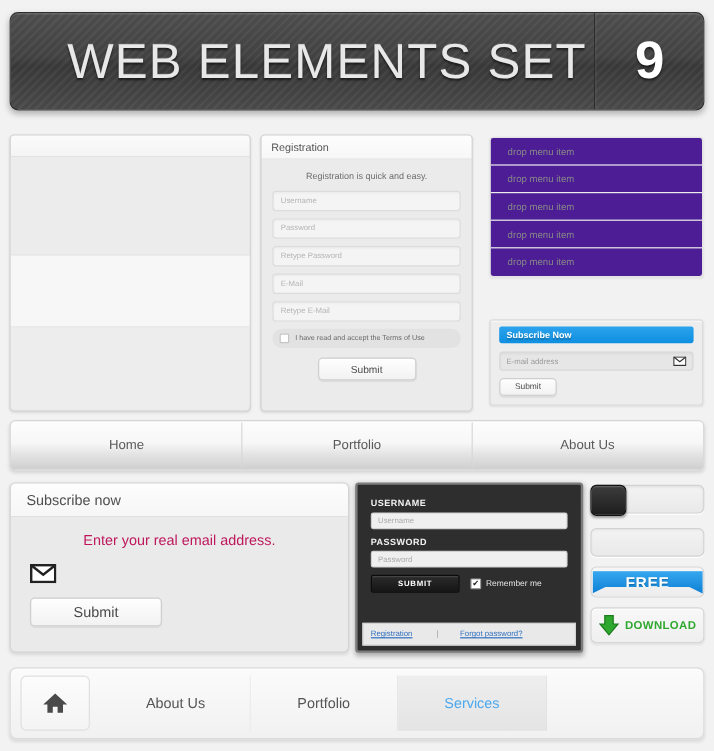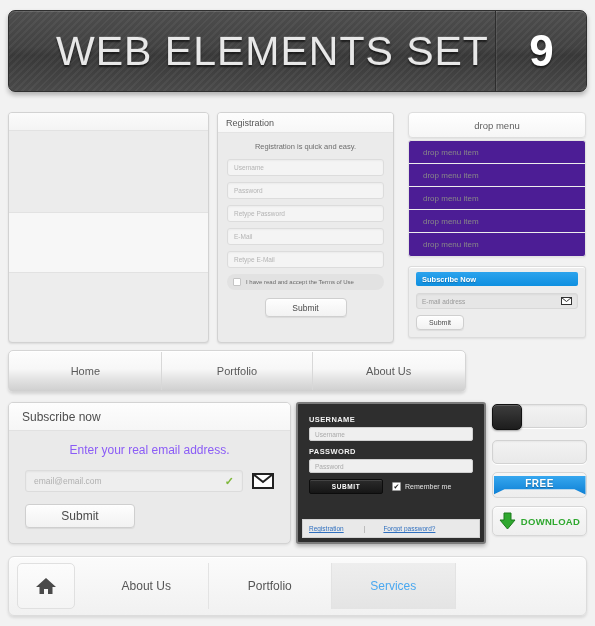--- a/index.html
+++ b/index.html
@@ -128,21 +128,21 @@
     display: flex; align-items: center; padding: 0 5px;
     font-size: 6.5px; color: #9a9a9a;
     box-shadow: inset 0 1px 2px rgba(0,0,0,.05);
   }
   .sub-input .env-sm { margin-left: auto; }
   .env-sm svg { display: block; }
   .sub-submit { width: 48px; height: 15px; margin-top: 6px; font-size: 7px; }
 
   
   .navbar {
-    position: absolute; left: 8px; top: 350px; width: 458px; height: 42px;
+    position: absolute; left: 8px; top: 350px; width: 579px; height: 42px;
     background: linear-gradient(180deg,#fdfdfd 0%, #f7f7f7 45%, #e3e3e3 70%, #cfcfcf 100%);
     border: 1px solid #d5d5d5; border-radius: 5px;
     box-shadow: 0 2px 3px rgba(0,0,0,.12), inset 0 1px 0 #fff;
     display: flex; padding: 1px;
   }
   .nav-item {
     flex: 1; display: flex; align-items: center; justify-content: center;
     font-size: 11px; color: #5a5a5a; border-right: 1px solid #d8d8d8;
     cursor: pointer;
   }
@@ -154,21 +154,21 @@
     background: #eaeaea; border: 1px solid #d3d3d3; border-radius: 5px;
     box-shadow: 0 1px 3px rgba(0,0,0,.10), inset 0 1px 0 #fff;
   }
   .sl-head {
     height: 28px; background: linear-gradient(180deg,#fdfdfd,#f6f6f6);
     border-bottom: 1px solid #e1e1e1; border-radius: 4px 4px 0 0;
     display: flex; align-items: center; padding-left: 13px;
     font-size: 12px; color: #4e4e4e;
   }
   .sl-body { padding: 12px 16px; }
-  .sl-sub { text-align: center; font-size: 12px; color: #8b5cf6; margin-bottom: 13px; }
+  .sl-sub { text-align: center; font-size: 12px; color: #be185d; margin-bottom: 13px; }
   .sl-row { display: flex; align-items: center; gap: 9px; }
   .sl-input {
     flex: 1; height: 22px; background: #eeeeee; border: 1px solid #dcdcdc;
     border-radius: 3px; display: flex; align-items: center; padding: 0 8px;
     font-size: 8.5px; color: #b0b0b0;
     box-shadow: inset 0 1px 2px rgba(0,0,0,.05);
   }
   .check-ok { margin-left: auto; color: #7fb83c; font-size: 11px; font-weight: 700; }
   .env-lg svg { display: block; }
   .sl-submit { width: 110px; height: 24px; margin-top: 12px; font-size: 12px; }
@@ -241,21 +241,21 @@
     position: absolute; left: 492px; top: 472px; width: 95px; height: 26px;
     background: linear-gradient(180deg,#f6f6f6,#ededed);
     border: 1px solid #d6d6d6; border-radius: 5px;
     display: flex; align-items: center; justify-content: center;
   }
   .ribbon {
     position: relative; width: 92px; height: 19px;
     background: linear-gradient(180deg,#36a7ef,#0d7fd4);
     clip-path: polygon(0 0, 100% 0, 100% 100%, 88% 72%, 12% 72%, 0 100%);
     display: flex; align-items: flex-start; justify-content: center;
-    color: #fff; font-size: 10px; font-weight: 700; letter-spacing: .5px;
+    color: #fff; font-size: 13px; font-weight: 700; letter-spacing: .5px;
     text-shadow: 0 1px 1px rgba(0,0,0,.3);
     padding-top: 2px;
   }
   .download {
     position: absolute; left: 492px; top: 506px; width: 95px; height: 30px;
     background: linear-gradient(180deg,#f8f8f8,#efefef);
     border: 1px solid #d6d6d6; border-radius: 5px;
     box-shadow: 0 1px 2px rgba(0,0,0,.07), inset 0 1px 0 #fff;
     display: flex; align-items: center; justify-content: center; gap: 5px;
     cursor: pointer;
@@ -319,21 +319,20 @@
     <div class="field">Retype E-Mail</div>
     <div class="terms-row">
       <div class="cbox"></div>
       <div class="terms-text">I have read and accept the Terms of Use</div>
     </div>
     <div class="btn-light reg-submit">Submit</div>
   </div>
 </div>
 
 <div class="dropmenu">
-  <div class="dm-head">drop menu</div>
   <div class="dm-list">
     <div class="dm-item">drop menu item</div>
     <div class="dm-item">drop menu item</div>
     <div class="dm-item">drop menu item</div>
     <div class="dm-item">drop menu item</div>
     <div class="dm-item">drop menu item</div>
   </div>
 </div>
 
 <div class="subscribe-sm">
@@ -354,24 +353,20 @@
   <div class="nav-item">Home</div>
   <div class="nav-item">Portfolio</div>
   <div class="nav-item">About Us</div>
 </div>
 
 <div class="subscribe-lg">
   <div class="sl-head">Subscribe now</div>
   <div class="sl-body">
     <div class="sl-sub">Enter your real email address.</div>
     <div class="sl-row">
-      <div class="sl-input">
-        <span>email@email.com</span>
-        <span class="check-ok">✓</span>
-      </div>
       <span class="env-lg">
         <svg width="22" height="16" viewBox="0 0 22 16">
           <rect x="1" y="1" width="20" height="14" fill="#ffffff" stroke="#222" stroke-width="2"></rect>
           <path d="M1 1 L11 9 L21 1" fill="none" stroke="#222" stroke-width="2"></path>
         </svg>
       </span>
     </div>
     <div class="btn-light sl-submit">Submit</div>
   </div>
 </div>

